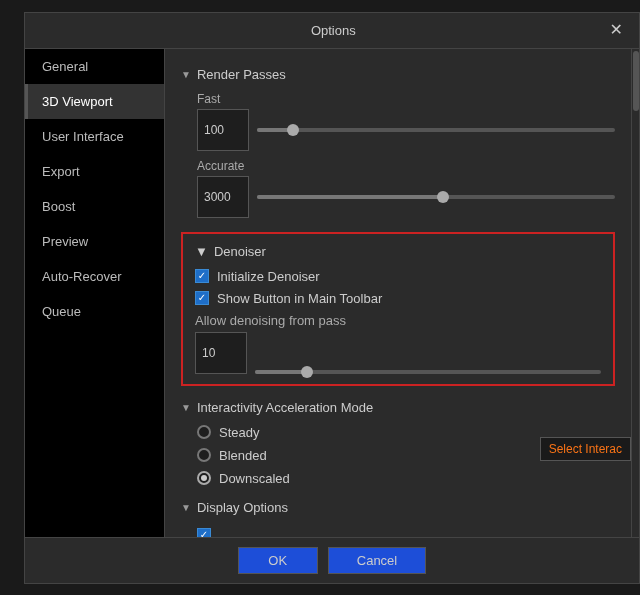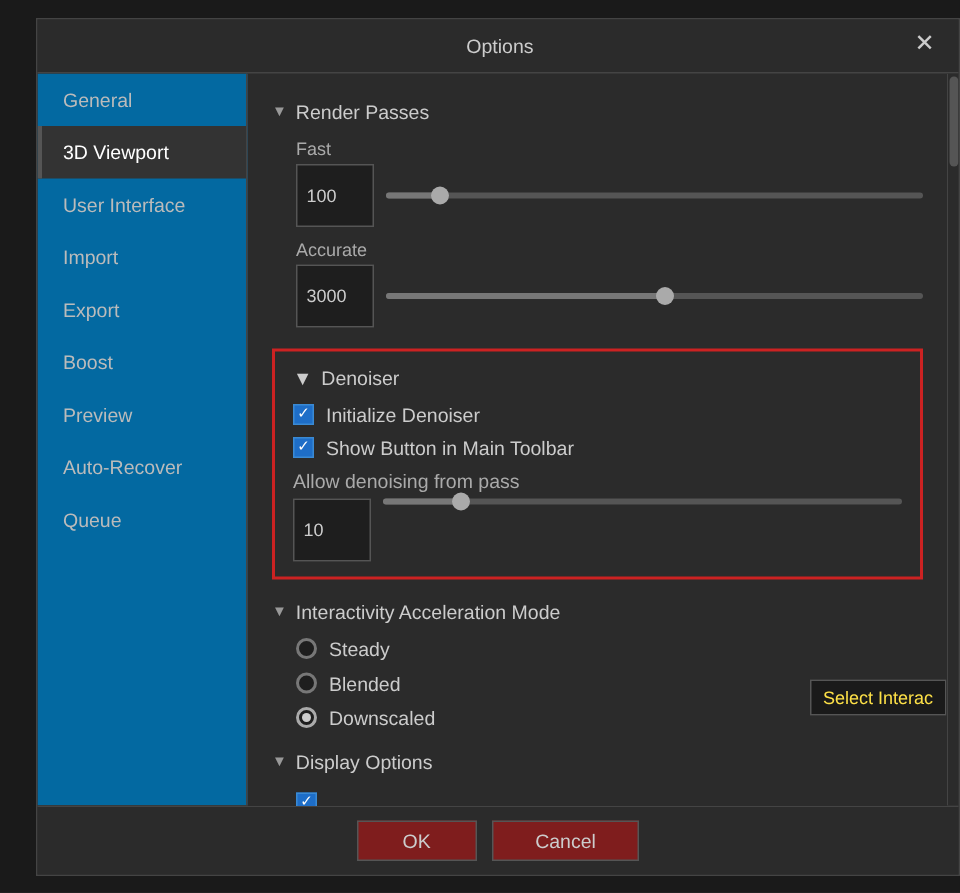--- a/index.html
+++ b/index.html
@@ -47,21 +47,21 @@
       padding: 0 4px;
       line-height: 1;
     }
     .dialog-body {
       display: flex;
       flex: 1;
       overflow: hidden;
     }
     .sidebar {
       width: 140px;
-      background: #0369a1;
+      background: #000000;
       border-right: 1px solid #444;
       flex-shrink: 0;
       display: flex;
       flex-direction: column;
     }
     .sidebar-item {
       padding: 10px 14px;
       cursor: pointer;
       color: #bbbbbb;
       font-size: 13px;
@@ -175,21 +175,21 @@
       font-size: 10px;
       line-height: 1;
     }
     .denoiser-pass-label {
       font-size: 13px;
       color: #aaaaaa;
       margin-bottom: 4px;
     }
     .denoiser-slider-row {
       display: flex;
-      align-items: flex-start;
+      align-items: flex-end;
       gap: 8px;
     }
     
     .radio-row {
       display: flex;
       align-items: center;
       gap: 8px;
       margin-bottom: 8px;
     }
     .radio-outer {
@@ -209,42 +209,42 @@
     .radio-inner {
       width: 6px;
       height: 6px;
       border-radius: 50%;
       background: #ccc;
     }
     
     .tooltip {
       position: absolute;
       right: 8px;
-      top: 404px;
+      top: 388px;
       background: #1a1a1a;
-      color: #fde047;
+      color: #f97316;
       border: 1px solid #555;
       padding: 4px 8px;
       font-size: 12px;
       white-space: nowrap;
       pointer-events: none;
       z-index: 10;
     }
     .dialog-footer {
       border-top: 1px solid #444;
       padding: 10px;
       display: flex;
       align-items: center;
       justify-content: center;
       gap: 10px;
       background: #2b2b2b;
       height: 46px;
     }
     .footer-btn {
-      background: #7f1d1d;
+      background: #1d4ed8;
       border: 1px solid #555;
       color: #cccccc;
       font-size: 13px;
       padding: 5px 28px;
       cursor: pointer;
       min-width: 80px;
     }
     .scrollbar-area {
       width: 8px;
       background: #2b2b2b;
@@ -270,21 +270,20 @@
     <span class="title-bar-text">Options</span>
     <button class="close-btn">✕</button>
   </div>
 
   <div class="dialog-body">
 
     <div class="sidebar">
       <div class="sidebar-item">General</div>
       <div class="sidebar-item active">3D Viewport</div>
       <div class="sidebar-item">User Interface</div>
-      <div class="sidebar-item">Import</div>
       <div class="sidebar-item">Export</div>
       <div class="sidebar-item">Boost</div>
       <div class="sidebar-item">Preview</div>
       <div class="sidebar-item">Auto-Recover</div>
       <div class="sidebar-item">Queue</div>
     </div>
 
     <div style="display:flex;flex:1;position:relative;overflow:hidden;">
       <div class="content">
 

